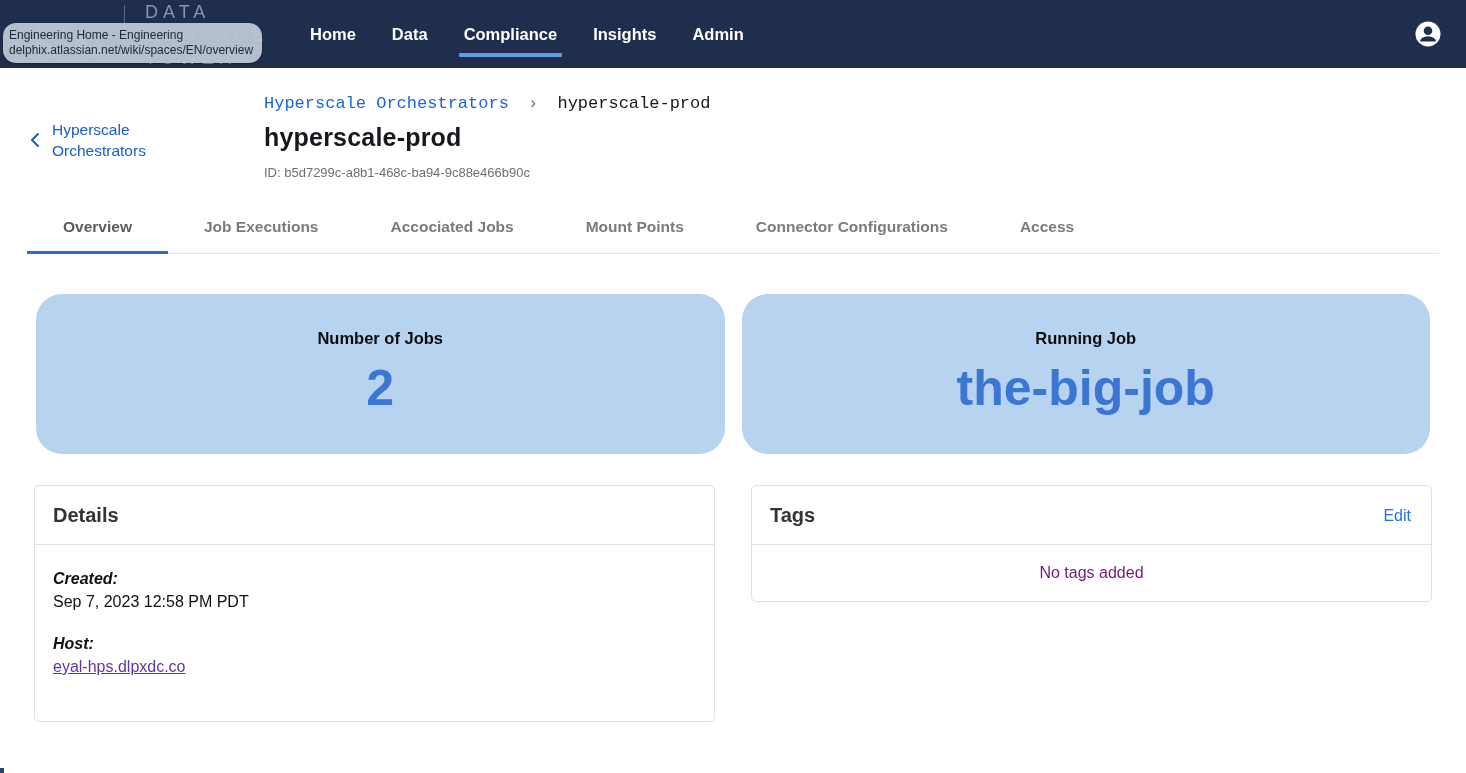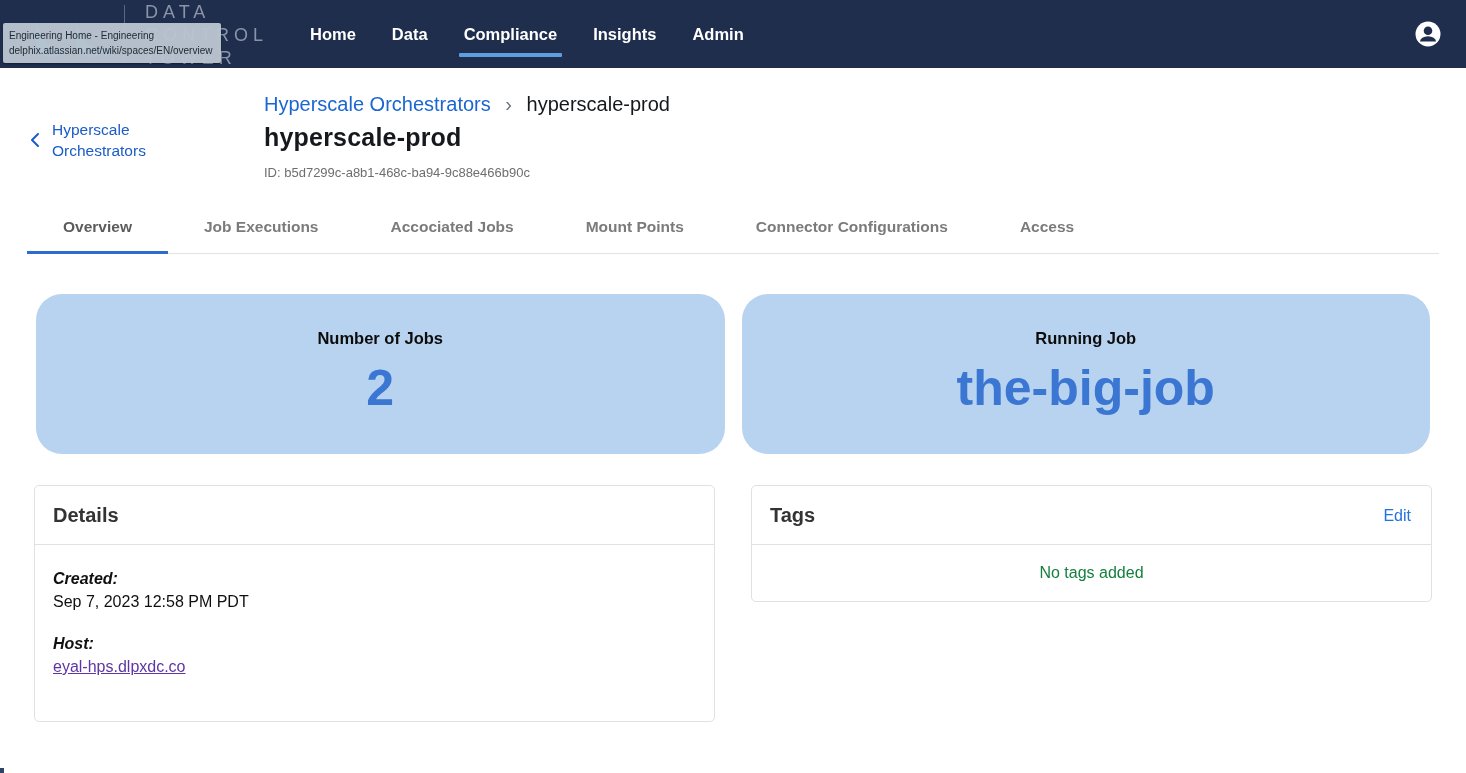--- a/index.html
+++ b/index.html
@@ -15,30 +15,30 @@
   .logo-text{display:flex;flex-direction:column;color:#8a94a8;font-size:18px;
     letter-spacing:5px;line-height:23px;font-weight:400;margin-top:2px;}
   .nav{display:flex;align-items:center;margin-left:24px;}
   .nav-item{position:relative;color:#ffffff;font-size:16.5px;font-weight:700;
     padding:6px 18px;text-decoration:none;cursor:pointer;}
   .nav-item.active::after{content:"";position:absolute;left:13px;right:13px;bottom:-7px;
     height:4px;background:#5f9ede;border-radius:1px;}
   .avatar-btn{margin-left:auto;margin-right:24px;width:28px;height:28px;cursor:pointer;}
   
   .link-tooltip{position:absolute;left:3px;top:23px;z-index:60;
-    background:rgba(185,196,208,0.97);color:#202b38;font-size:10px;line-height:15px;
-    padding:5px 9px 5px 6px;border-radius:2px;box-shadow:0 1px 2px rgba(0,0,0,0.35);
+    background:rgba(185,196,208,0.97);color:#202b38;font-size:12px;line-height:15px;
+    padding:5px 9px 5px 6px;border-radius:13px;box-shadow:0 1px 2px rgba(0,0,0,0.35);
     white-space:nowrap;}
   
   .page-head{display:flex;align-items:flex-start;padding:26px 27px 0;}
   .back-link{width:237px;flex:0 0 auto;margin-top:25px;display:flex;align-items:center;
     color:#1a5cc8;font-size:15.5px;line-height:21px;text-decoration:none;cursor:pointer;}
   .back-chevron{margin:0 10px 0 1px;flex:0 0 auto;}
   .back-label{max-width:120px;}
-  .breadcrumb{font-size:20px;line-height:20px;}
+  .breadcrumb{font-size:17px;line-height:20px;font-family:Liberation Mono, monospace;}
   .breadcrumb a{color:#1b66d2;text-decoration:none;cursor:pointer;}
   .breadcrumb .sep{color:#6b7280;margin:0 9px;}
   .breadcrumb .current{color:#16181d;}
   .page-title{font-size:25px;font-weight:700;color:#16181d;margin:9px 0 0;letter-spacing:0.2px;}
   .page-id{font-size:13px;color:#6e6e6e;margin-top:13px;}
   
   .tabs{display:flex;margin:24px 27px 0;border-bottom:1px solid #e3e3e3;}
   .tab{position:relative;padding:14px 36px 17px;font-size:15.5px;font-weight:700;
     color:#7b7b7b;cursor:pointer;white-space:nowrap;}
   .tab.active{color:#5c5c5c;}
@@ -58,21 +58,21 @@
   .card-header{display:flex;align-items:center;justify-content:space-between;
     padding:18px 20px 17px 18px;border-bottom:1px solid #e1e1e1;}
   .card-title{font-size:20px;font-weight:700;color:#333;}
   .details-body{padding:25px 18px 45px;}
   .field{margin-bottom:24px;}
   .field:last-child{margin-bottom:0;}
   .field-label{font-size:16px;font-weight:700;color:#101010;margin-bottom:5px;font-style:italic;}
   .field-value{font-size:16px;color:#101010;}
   .host-link{color:#5d35a4;text-decoration:underline;cursor:pointer;}
   .edit-link{font-size:16px;color:#2272e0;text-decoration:none;cursor:pointer;}
-  .tags-body{padding:19px 10px;text-align:center;font-size:16px;color:#15803d;}
+  .tags-body{padding:19px 10px;text-align:center;font-size:16px;color:#701a75;}
   
   .corner-speck{position:absolute;left:0;bottom:0;width:4px;height:5px;background:#2d4466;}
 </style>
 </head>
 <body>
 
 <div class="screen">
 
   <div class="topnav">
     <div class="logo">

